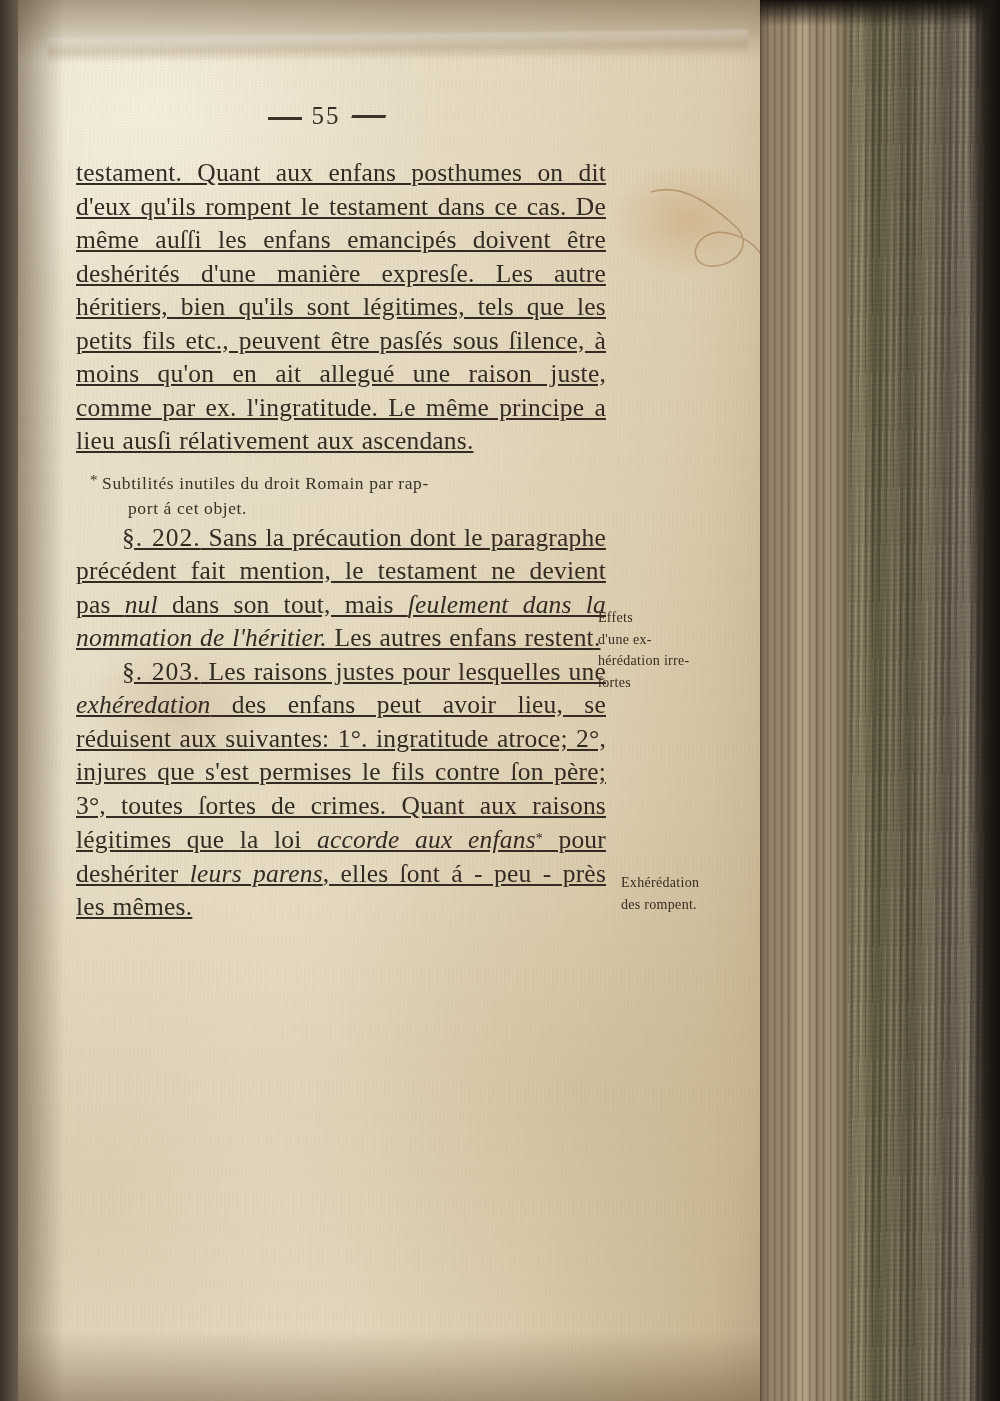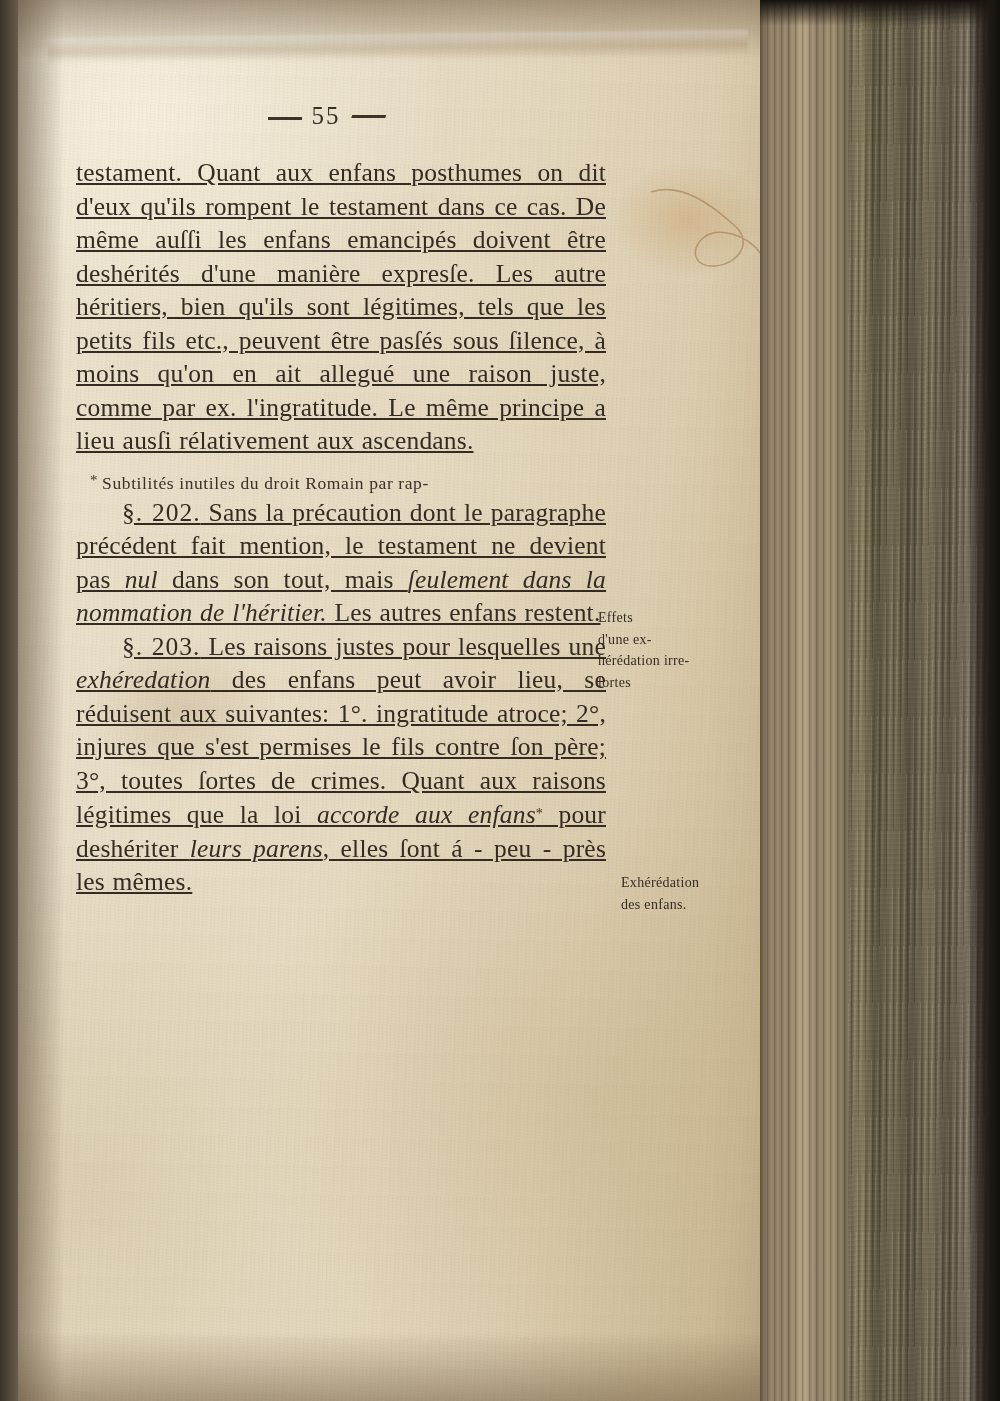--- a/index.html
+++ b/index.html
@@ -223,39 +223,40 @@
     <div class="textcol">
 
       <div class="folio">
         <span class="dash-l"></span><span>55</span><span class="dash-r"></span>
       </div>
 
       <p class="body">testament. Quant aux enfans posthumes on dit d'eux qu'ils rompent le testament dans ce cas. De même auſſi les enfans emancipés doivent être deshérités d'une manière expresſe. Les autre héritiers, bien qu'ils sont légitimes, tels que les petits fils etc., peuvent être pasſés sous ſilence, à moins qu'on en ait allegué une raison juste, comme par ex. l'ingratitude. Le même principe a lieu ausſi rélativement aux ascendans.</p>
 
       <p class="note">
         <span class="star">*</span><span>Subtilités inutiles du droit Romain par rap-</span>
+        <span class="cont">port á cet objet.</span>
       </p>
 
       <p class="body indent blk"><span class="sec">§. 202.</span><span> Sans la précaution dont le paragraphe précédent fait mention, le testament ne devient pas </span><span class="i">nul</span><span> dans son tout, mais </span><span class="i">ſeulement dans la nommation de l'héritier.</span><span> Les autres enfans restent.</span></p>
 
 
       <p class="body indent blk"><span class="sec">§. 203.</span><span> Les raisons justes pour lesquelles une </span><span class="i">exhéredation</span><span> des enfans peut avoir lieu, se réduisent aux suivantes: 1°. ingratitude atroce; 2°, injures que s'est permises le fils contre ſon père; 3°, toutes ſortes de crimes. Quant aux raisons légitimes que la loi </span><span class="i">accorde aux enfans</span><span class="sup">*</span><span> pour deshériter </span><span class="i">leurs parens</span><span>, elles ſont á - peu - près les mêmes.</span></p>
 
     </div>
 
     <div class="margin-note" id="mn1">
       <span>Effets</span><br>
       <span>d'une ex-</span><br>
       <span>hérédation irre-</span><br>
       <span>ſortes</span>
     </div>
 
     <div class="margin-note" id="mn2">
       <span>Exhérédation</span><br>
-      <span>des enfans.</span>
+      <span>des rompent.</span>
     </div>
   </div>
 
   <div class="edge-block">
     <div class="edge-lines"></div>
     <div class="edge-green"></div>
     <div class="edge-fray"></div>
   </div>
   <div class="gutter-dark"></div>
   <div class="top-black"></div>

